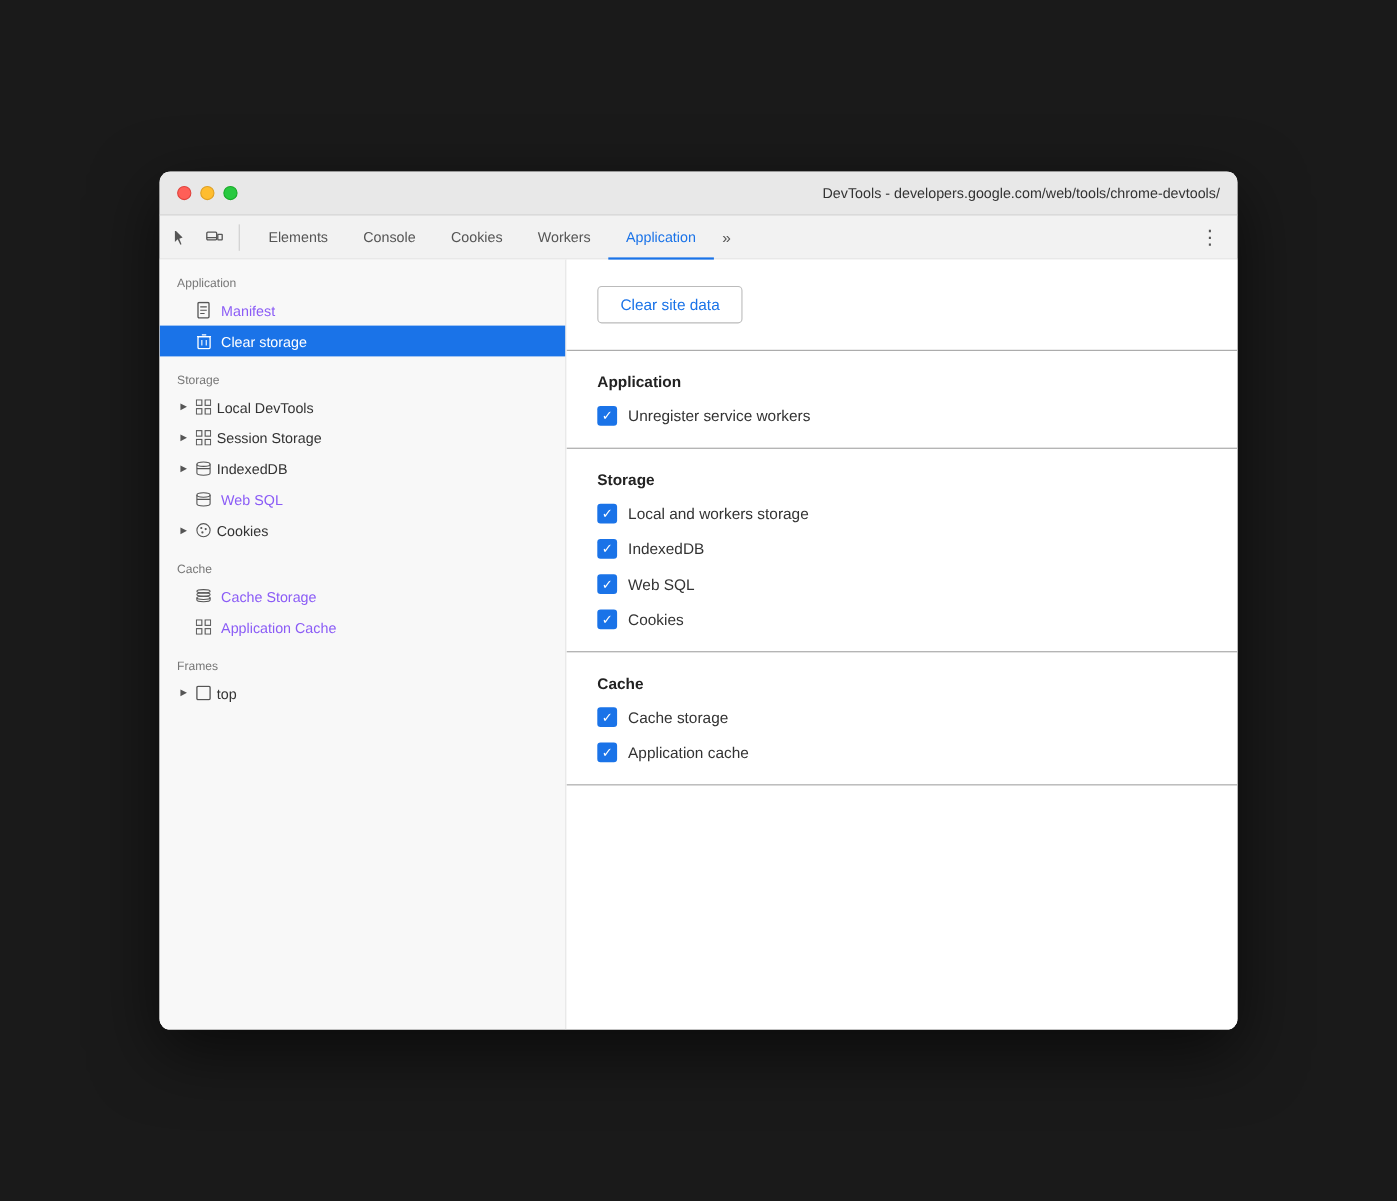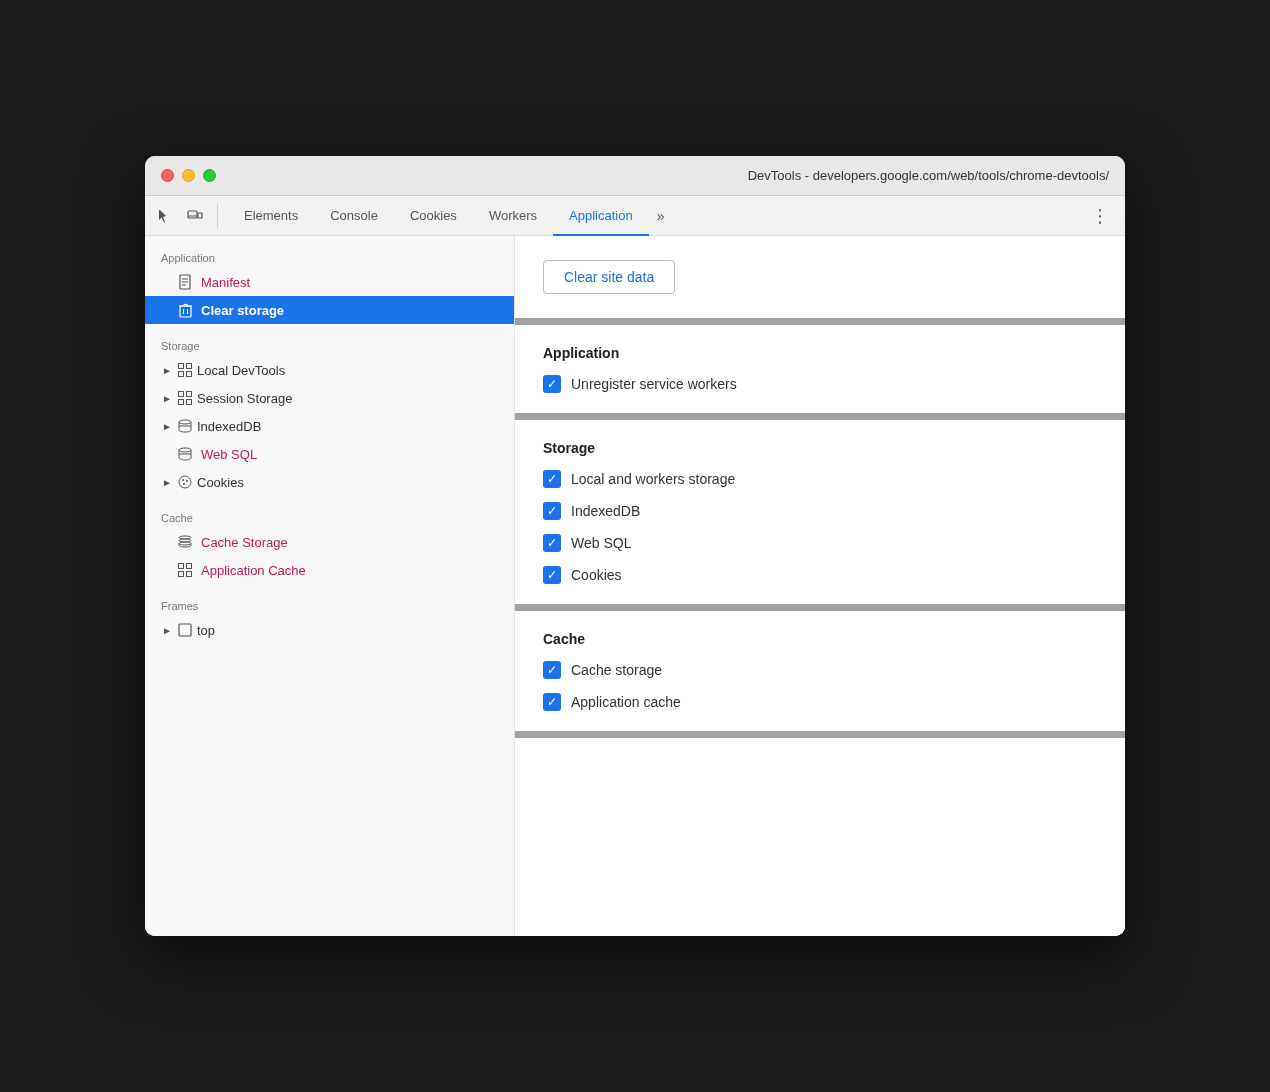--- a/index.html
+++ b/index.html
@@ -130,28 +130,27 @@
       font-size: 11px;
       color: #777;
       padding: 16px 16px 4px 16px;
       font-weight: 400;
     }
     .sidebar-item {
       display: flex;
       align-items: center;
       padding: 6px 16px 6px 32px;
       font-size: 13px;
-      color: #be185d;
+      color: #8b5cf6;
       cursor: pointer;
       gap: 8px;
     }
     .sidebar-item.active {
       background: #1a73e8;
       color: #fff;
-      font-weight: bold;
     }
     .sidebar-item-with-arrow {
       display: flex;
       align-items: center;
       padding: 6px 16px 6px 16px;
       font-size: 13px;
       color: #333;
       cursor: pointer;
       gap: 4px;
     }
@@ -173,21 +172,21 @@
       flex-shrink: 0;
     }
     
     .panel {
       flex: 1;
       overflow-y: auto;
       background: #fff;
     }
     .panel-section {
       padding: 20px 28px;
-      border-bottom: 7px solid #a3a3a3;
+      border-bottom: 1px solid #a3a3a3;
     }
     .panel-section:first-child {
       padding: 24px 28px;
     }
     .clear-site-btn {
       background: #fff;
       border: 1px solid #bbb;
       border-radius: 4px;
       padding: 8px 20px;
       font-size: 14px;

